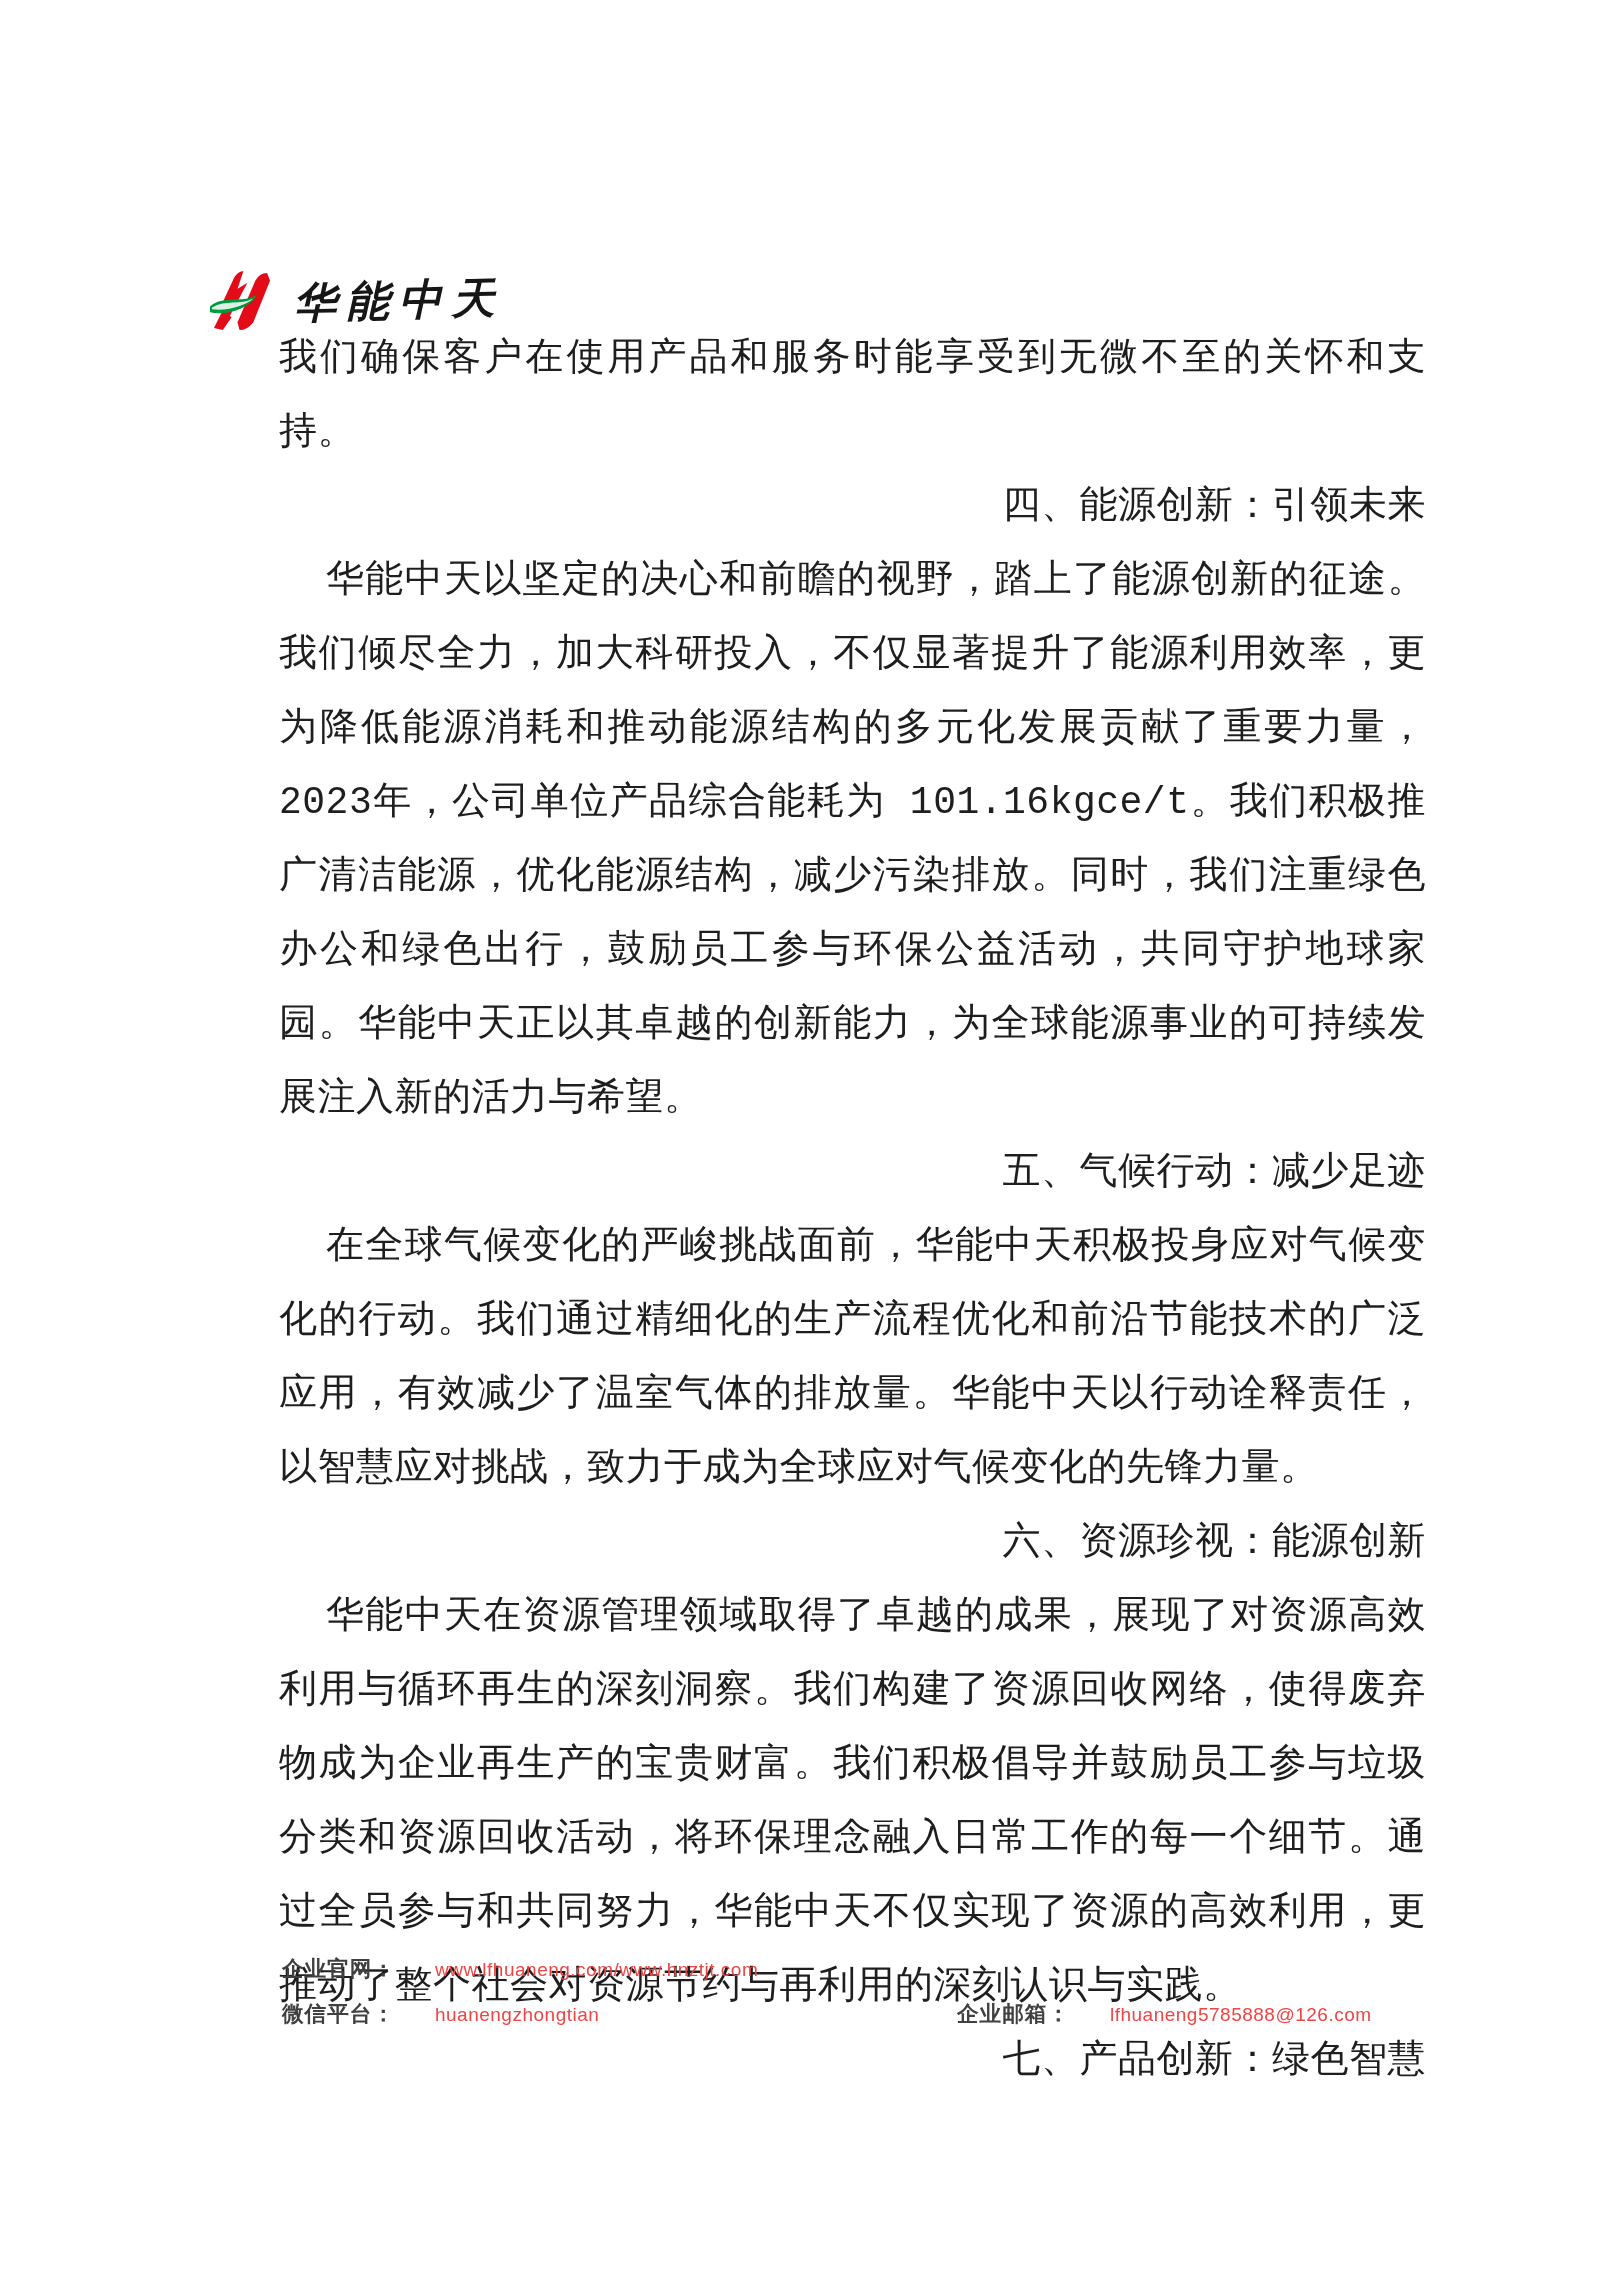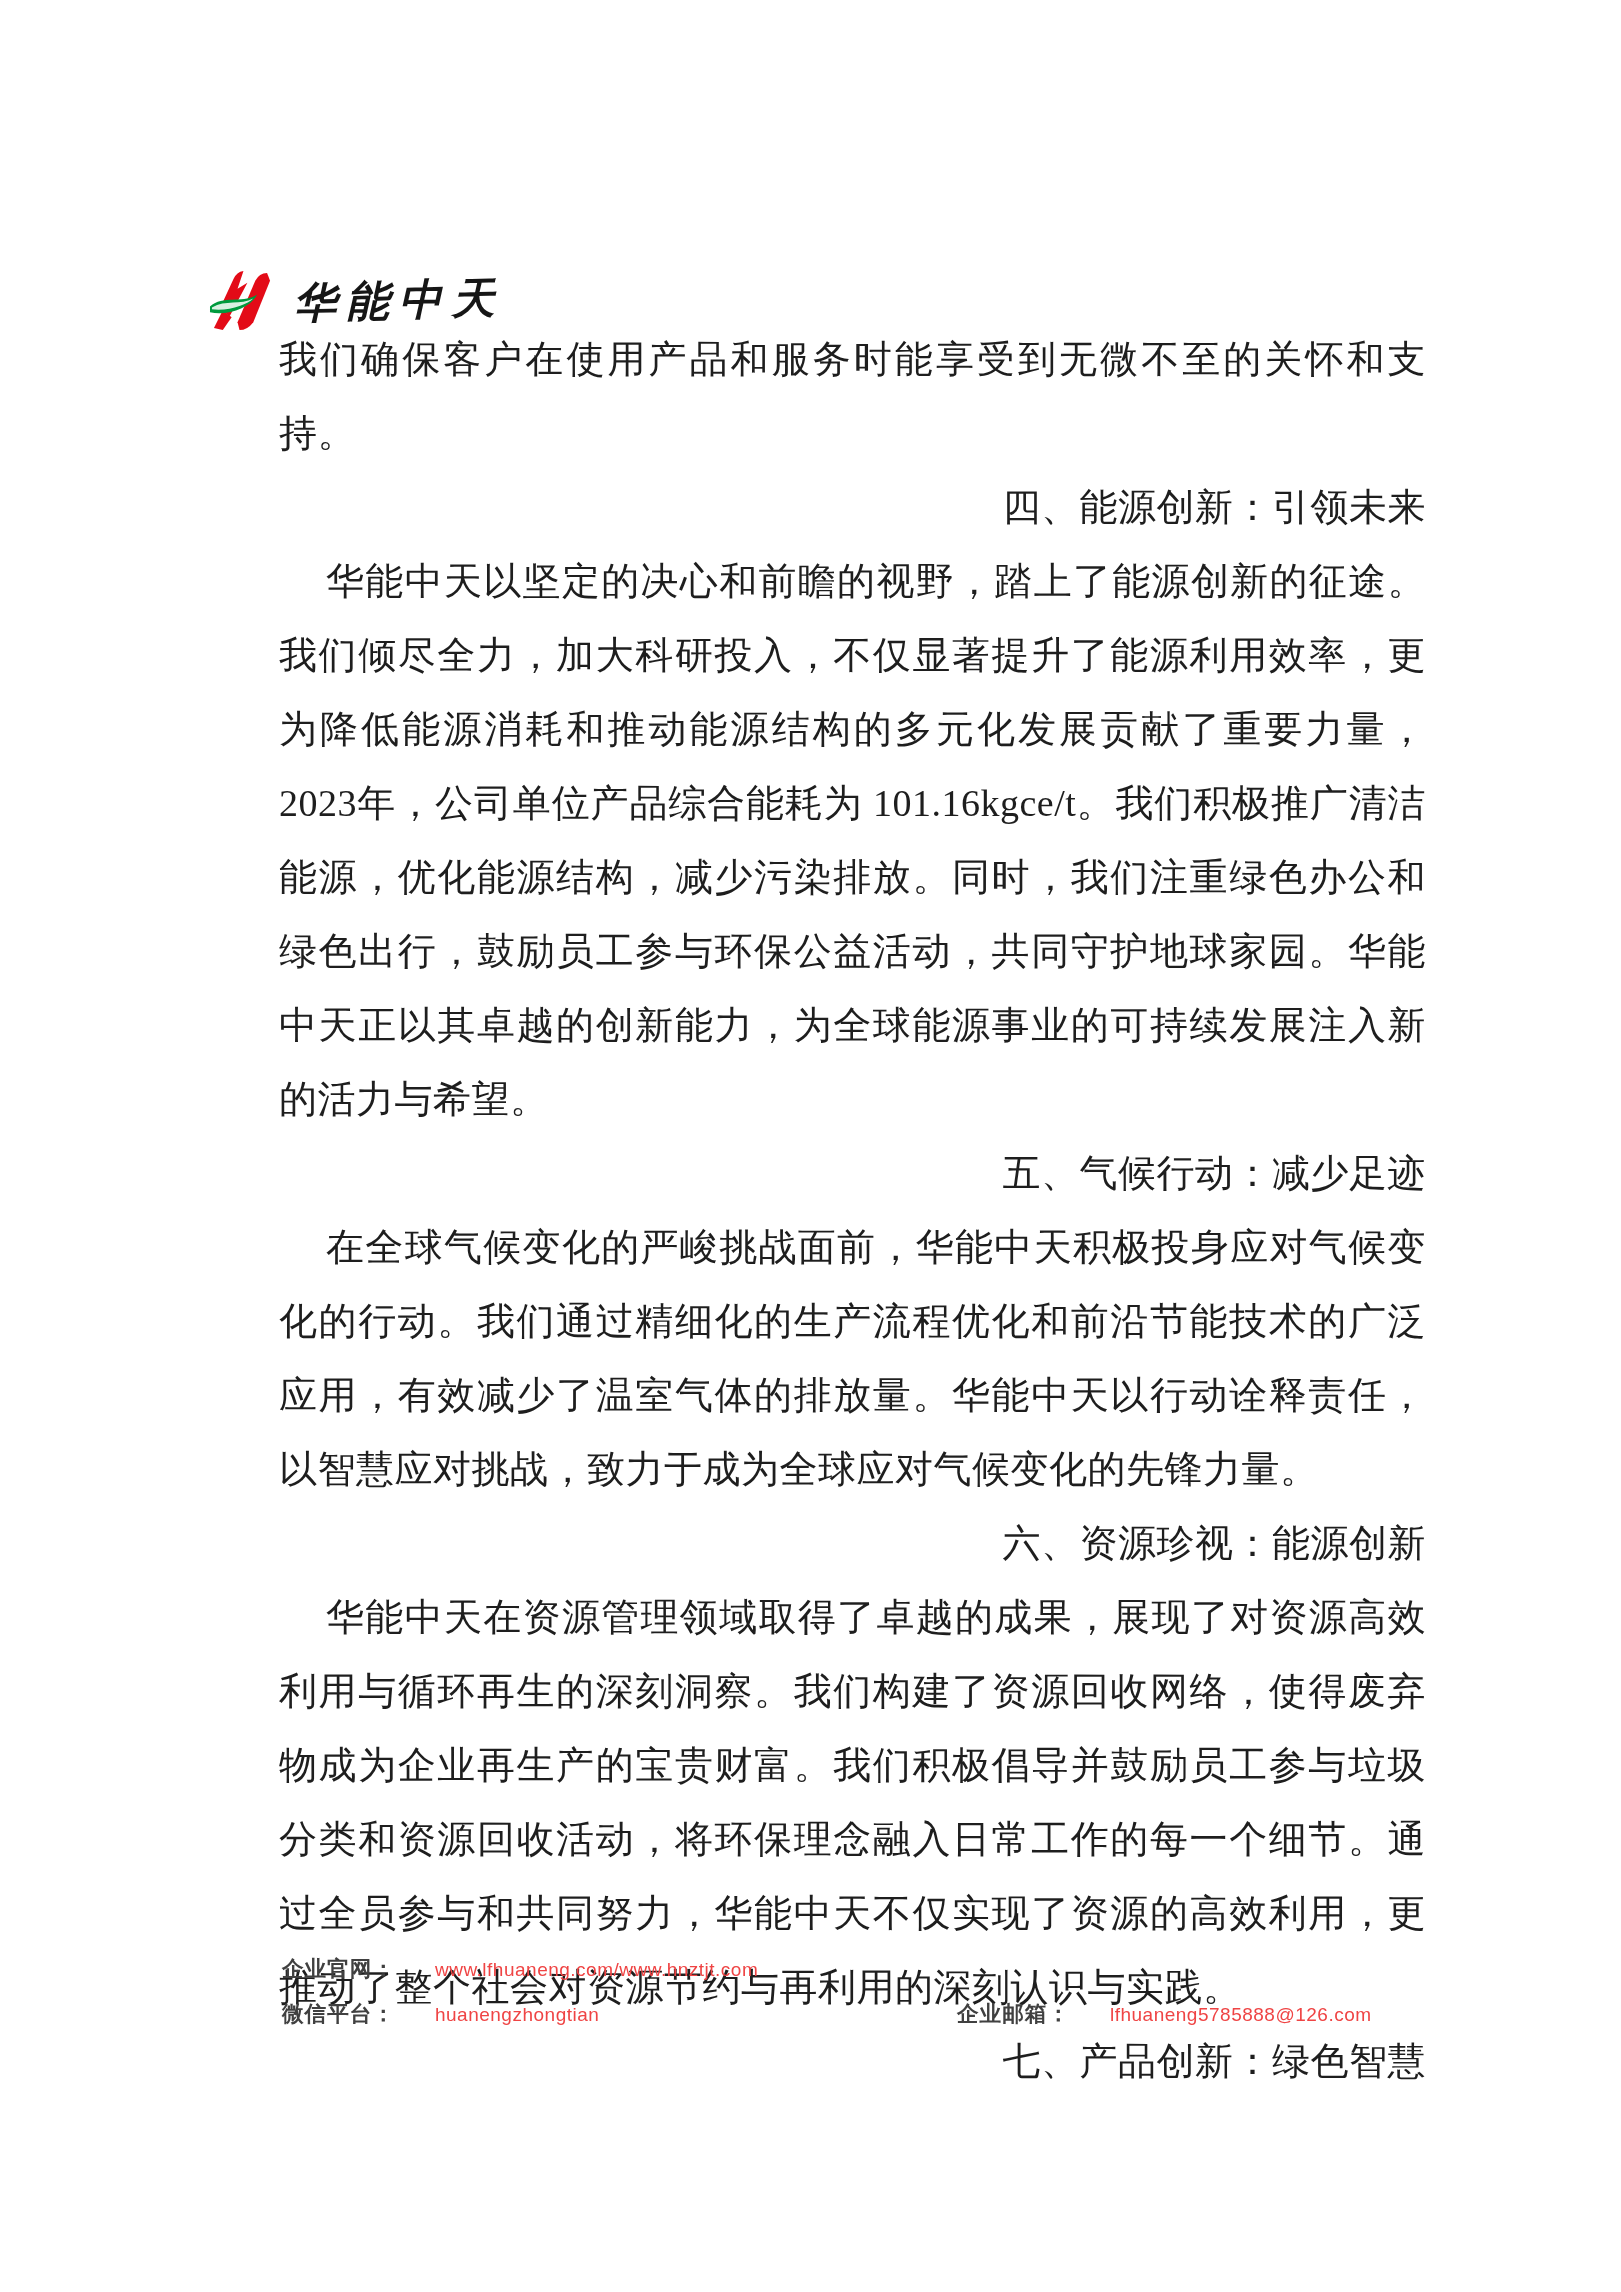--- a/index.html
+++ b/index.html
@@ -20,21 +20,21 @@
   .emblem{width:65px;height:63px;flex:0 0 auto;}
   .brand{
     font-size:43px;font-weight:700;font-style:italic;
     letter-spacing:9.8px;line-height:1;
     margin-top:9.8px;color:#161616;
     transform:rotate(-1.5deg);
     white-space:nowrap;
   }
   
   .content{
-    position:absolute;left:279px;top:322px;width:1147px;
+    position:absolute;left:279px;top:322px;width:1147px;font-family:Liberation Mono, monospace;
   }
   .content p{
     margin:0;
     font-size:38px;
     line-height:74px;
     text-align:justify;
     text-justify:inter-ideograph;
     letter-spacing:0.5px;
     color:#1e1e1e;
   }

